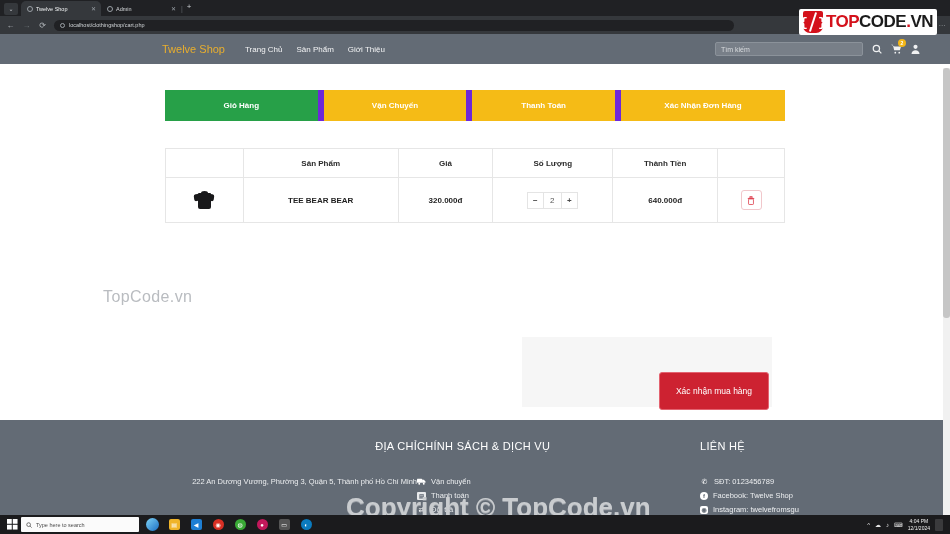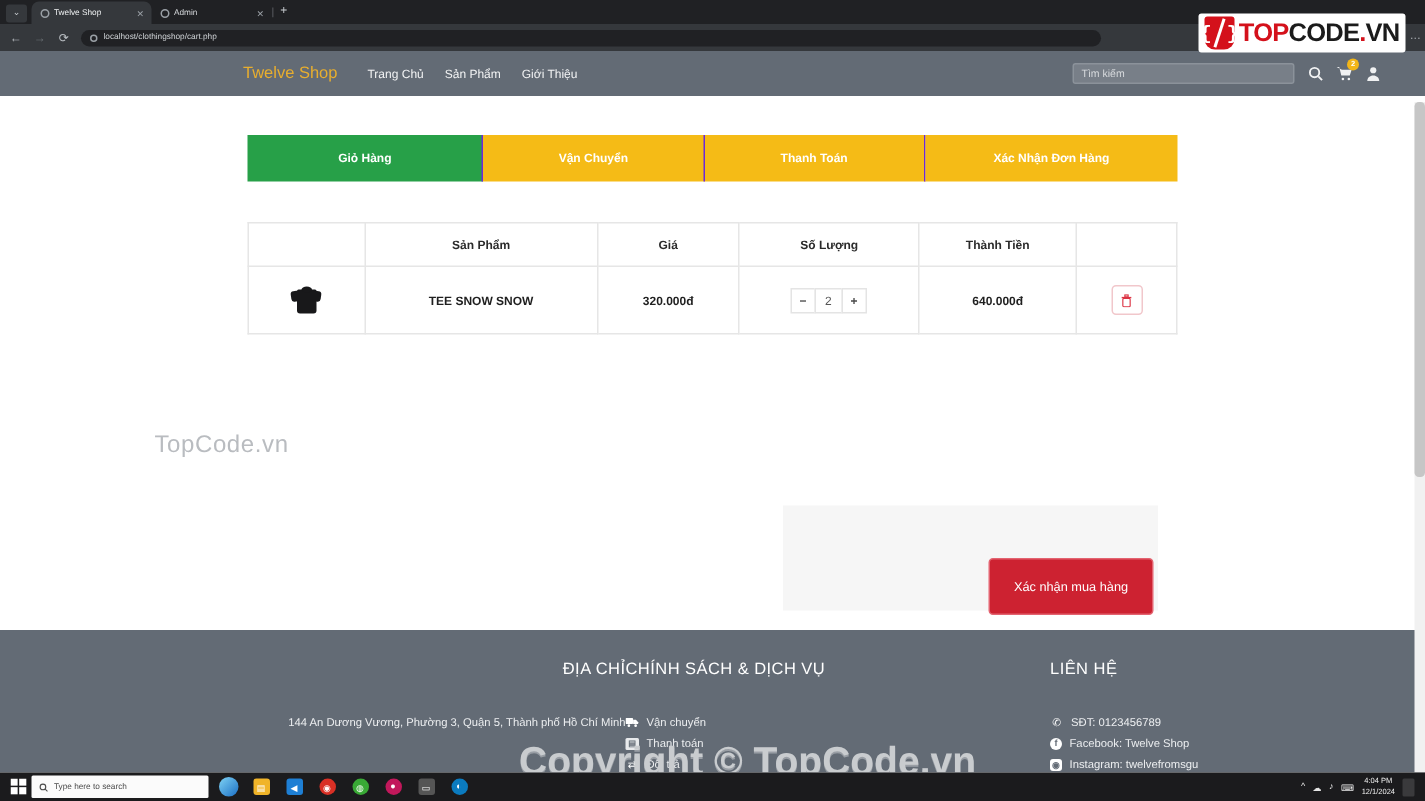--- a/index.html
+++ b/index.html
@@ -90,21 +90,21 @@
     width:8px; height:8px; border-radius:50%;
     display:flex; align-items:center; justify-content:center; font-weight:bold;
   }
 
   .content-band { background:#fff; height:330px; position:relative; }
 
   .steps { display:flex; width:620px; margin:26px auto 0 auto; }
   .step {
     flex:1; height:31px; display:flex; align-items:center; justify-content:center;
     color:#ffffff; font-size:8px; font-weight:bold; background:#f5bb16;
-    border-right:1px solid #6d28d9;
+    border-right:6px solid #6d28d9;
   }
   .step:last-child { border-right:none; }
   .step.active { background:#27a048; }
   .step.w1 { flex:1.07; } .step.w2 { flex:1.0; } .step.w3 { flex:1.0; } .step.w4 { flex:1.15; }
 
   .cart-table { width:620px; margin:27px auto 0 auto; border-collapse:collapse; }
   .cart-table th, .cart-table td {
     border:1px solid #e6e6e6; text-align:center; vertical-align:middle;
   }
   .cart-table th { height:29px; font-size:8px; font-weight:bold; color:#2b2b2b; }
@@ -300,21 +300,21 @@
         <tbody>
           <tr>
             <td>
               <span class="tee">
                 <span class="sl"></span>
                 <span class="sr"></span>
                 <span class="body"></span>
                 <span class="neck"></span>
               </span>
             </td>
-            <td>TEE SNOW SNOW</td>
+            <td>TEE BEAR BEAR</td>
             <td>320.000đ</td>
             <td>
               <span class="stepper">
                 <div>−</div>
                 <div class="qty">2</div>
                 <div>+</div>
               </span>
             </td>
             <td>640.000đ</td>
             <td>
@@ -334,21 +334,21 @@
 
       <div class="total-card">
         <div class="confirm-btn">Xác nhận mua hàng</div>
       </div>
     </div>
 
     <div class="site-footer">
       <div class="footer-cols">
         <div class="fcol1">
           <div class="fh">ĐỊA CHỈ</div>
-          <div class="faddr">144 An Dương Vương, Phường 3, Quận 5, Thành phố Hồ Chí Minh</div>
+          <div class="faddr">222 An Dương Vương, Phường 3, Quận 5, Thành phố Hồ Chí Minh</div>
         </div>
         <div class="fcol2">
           <div class="fh">CHÍNH SÁCH &amp; DỊCH VỤ</div>
           <ul class="flist">
             <li>
               <span class="fi">
                 <svg width="9" height="7" viewBox="0 0 16 12" fill="#ffffff">
                   <rect x="0" y="1" width="9" height="7" rx="1"></rect>
                   <path d="M9 3h3.4l2.6 3v2H9z"></path>
                   <circle cx="4" cy="10" r="1.6"></circle>

